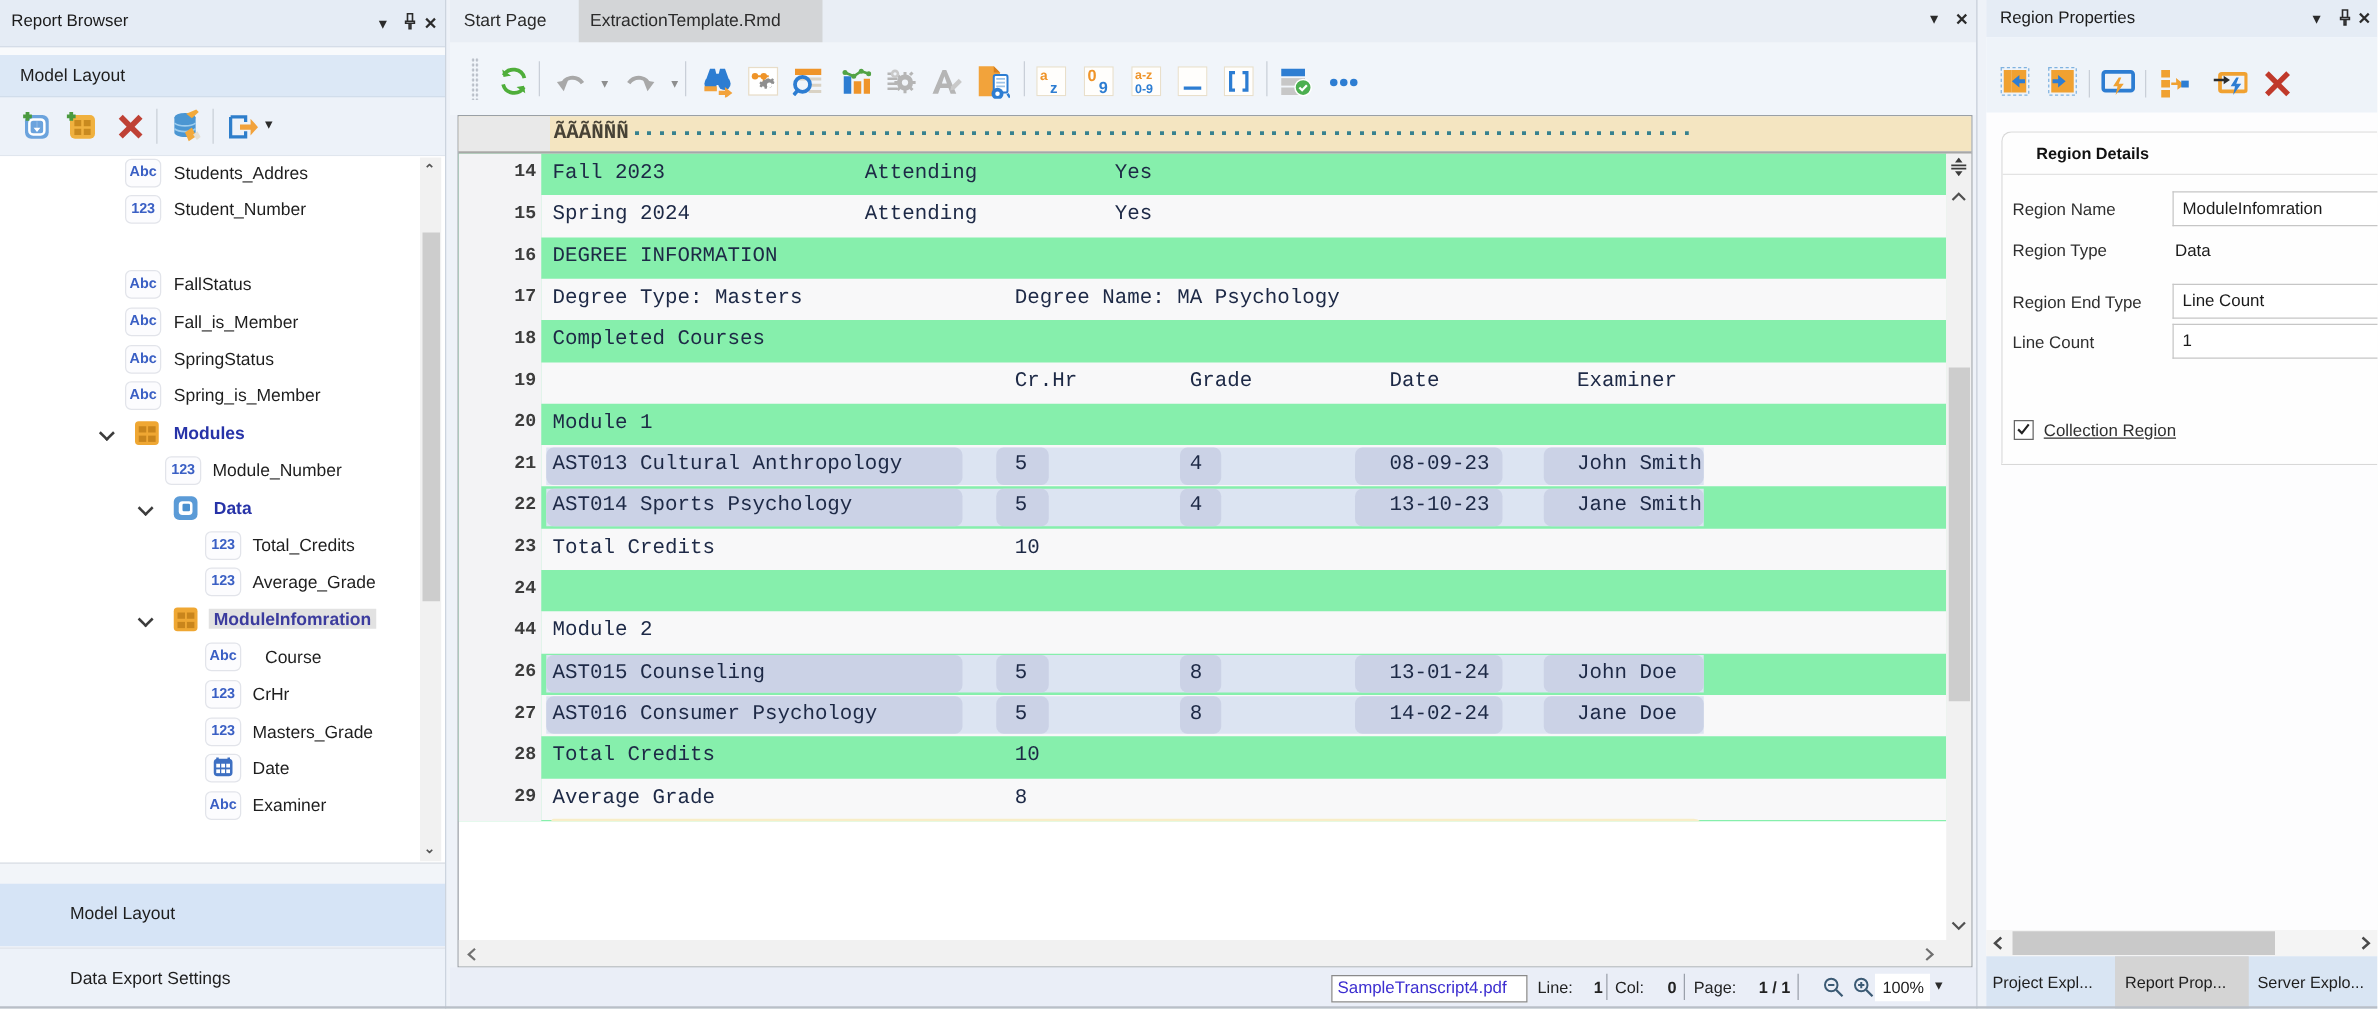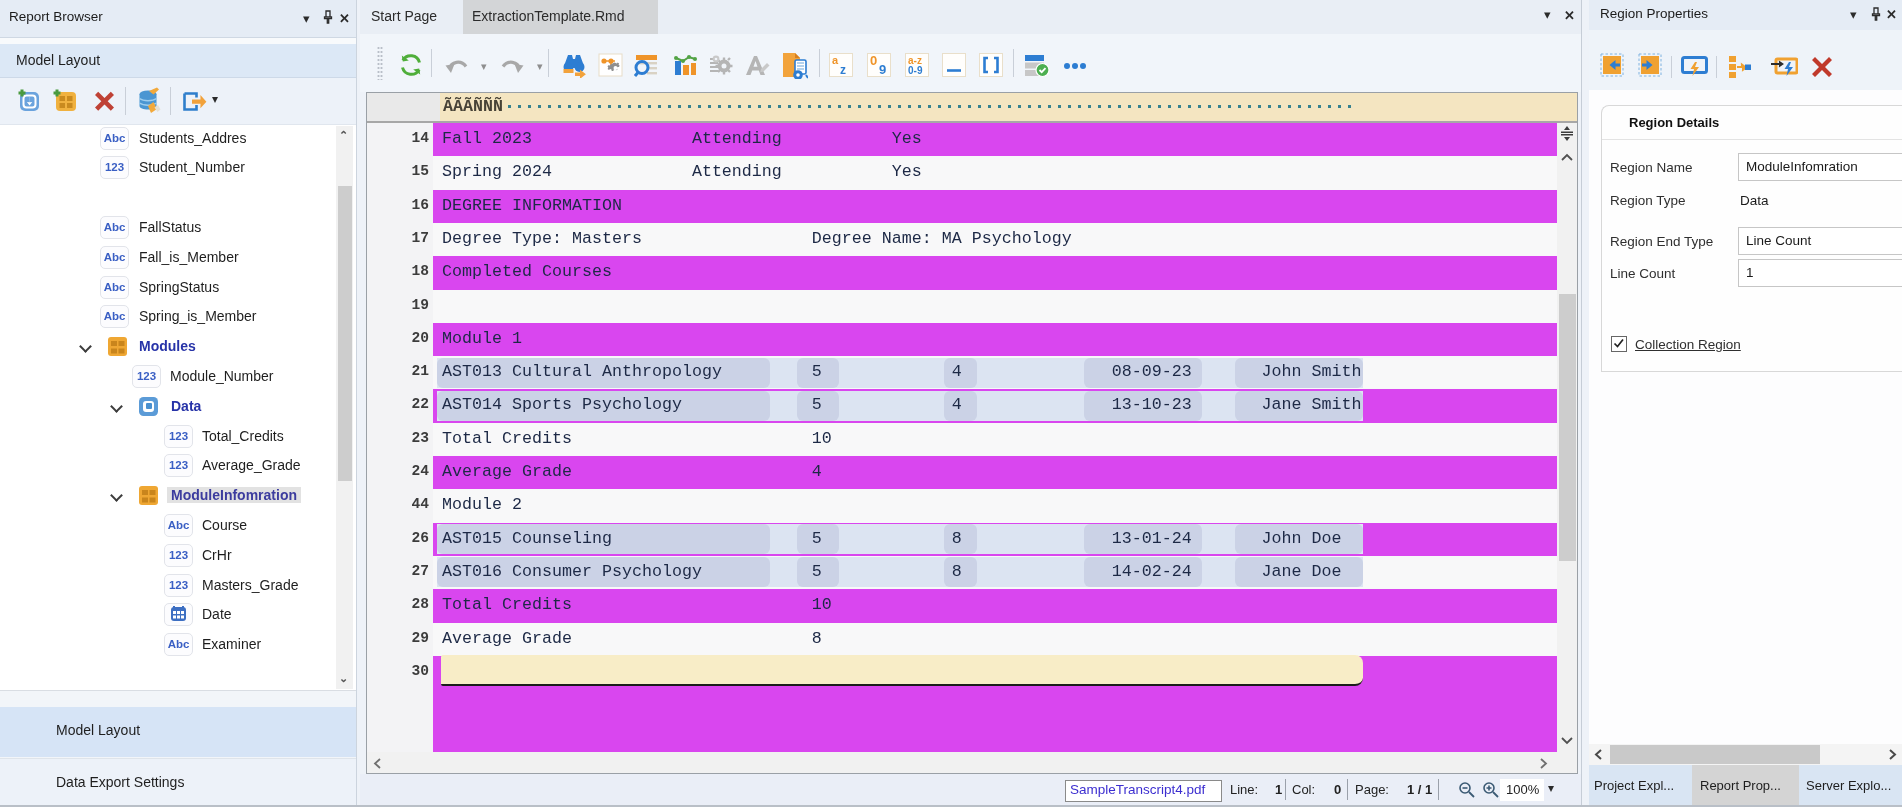--- a/index.html
+++ b/index.html
@@ -34,21 +34,21 @@
   .tab-active{position:absolute;left:103px;top:0;width:195px;height:34px;background:#d3d5d7;}
   .tabtxt{position:absolute;top:8px;font-size:14px;color:#2b2b2b;white-space:nowrap;}
   .ctoolbar{left:0;top:34px;width:1221px;height:58px;background:#f1f5fa;}
   .csep{position:absolute;top:12px;width:1px;height:34px;background:#c9cfd8;}
   #editor{left:6px;top:92px;width:1212px;height:682px;background:#fff;border:1px solid #9aa0a6;box-sizing:border-box;}
   
   .ruler{position:absolute;left:0;top:0;width:1210px;height:28px;background:#f4e5c1;}
   .rulergut{position:absolute;left:0;top:0;width:73px;height:28px;background:#e9e9e9;}
   .rulertxt{position:absolute;left:76px;top:4px;font-family:"Liberation Mono",monospace;font-size:16.66px;color:#474236;font-weight:bold;}
   .rulerline{position:absolute;left:0;top:28px;width:1210px;height:2px;background:#a7a7a7;}
-  #rows{position:absolute;left:0;top:30px;width:1190px;height:629px;background:#d946ef;overflow:hidden;}
+  #rows{position:absolute;left:0;top:30px;width:1190px;height:534px;background:#86efac;overflow:hidden;}
   .gutter{position:absolute;left:0;top:0;width:66px;height:629px;background:#f3f3f5;}
   .stripe{position:absolute;left:66px;width:1124px;height:33.3px;background:#f8f8f9;}
   .lnum{position:absolute;width:62px;text-align:right;font-family:"Liberation Mono",monospace;font-size:14.6px;font-weight:bold;color:#3c3c3c;}
   .ltext{position:absolute;left:75px;font-family:"Liberation Mono",monospace;font-size:16.66px;color:#1d2946;white-space:pre;z-index:5;margin:0;line-height:20px;}
   .chev{border-left:2px solid #3c3c3c;border-bottom:2px solid #3c3c3c;width:7px;height:7px;transform:rotate(-45deg);top:8px;}
   .gico{position:absolute;top:3px;width:19px;height:19px;background:#efa733;border-radius:3px;}
   .gico::before{content:"";position:absolute;left:3px;top:3.5px;width:5.5px;height:5px;background:#c9851c;box-shadow:7.5px 0 #c9851c,0 7.5px #c9851c,7.5px 7.5px #c9851c;}
   .dico{position:absolute;top:3px;width:19px;height:19px;background:#5b9bd7;border-radius:4.5px;}
   .dico::before{content:"";position:absolute;left:4px;top:4px;width:11px;height:11px;background:#fff;border-radius:3px;}
   .dico::after{content:"";position:absolute;left:6.5px;top:6.5px;width:6px;height:6px;background:#4a90cf;border-radius:1px;}
@@ -176,21 +176,21 @@
           <div class="badge" style="left:164px;"><span>123</span></div>
           <span class="lbl" style="left:202px;">Average_Grade</span>
         </div>
       <div class="ti" style="top:358.1px;">
           <span class="chev" style="left:112px;"></span>
           <span class="gico" style="left:139px;"></span>
           <span class="lbl grp" style="left:167px;background:#e2e2e2;padding:0 4px;color:#3c3c9e;">ModuleInfomration</span>
         </div>
       <div class="ti" style="top:387.9px;">
           <div class="badge" style="left:164px;"><span>Abc</span></div>
-          <span class="lbl" style="left:202px;">Course</span>
+          <span class="lbl" style="left:212px;">Course</span>
         </div>
       <div class="ti" style="top:417.7px;">
           <div class="badge" style="left:164px;"><span>123</span></div>
           <span class="lbl" style="left:202px;">CrHr</span>
         </div>
       <div class="ti" style="top:447.5px;">
           <div class="badge" style="left:164px;"><span>123</span></div>
           <span class="lbl" style="left:202px;">Masters_Grade</span>
         </div>
       <div class="ti" style="top:477.3px;">
@@ -396,25 +396,25 @@
         <span class="lnum" style="top:406.6px;">26</span>
         <span class="lnum" style="top:439.9px;">27</span>
         <span class="lnum" style="top:473.2px;">28</span>
         <span class="lnum" style="top:506.5px;">29</span>
         <span class="lnum" style="top:539.8px;">30</span>
         <pre class="ltext" style="top:6px;">Fall 2023                Attending           Yes</pre>
         <pre class="ltext" style="top:39.3px;">Spring 2024              Attending           Yes</pre>
         <pre class="ltext" style="top:72.6px;">DEGREE INFORMATION</pre>
         <pre class="ltext" style="top:105.9px;">Degree Type: Masters                 Degree Name: MA Psychology</pre>
         <pre class="ltext" style="top:139.2px;">Completed Courses</pre>
+        <pre class="ltext" style="top:172.5px;">                                     Cr.Hr         Grade           Date           Examiner</pre>
         <pre class="ltext" style="top:205.8px;">Module 1</pre>
         <pre class="ltext" style="top:239.1px;">AST013 Cultural Anthropology         5             4               08-09-23       John Smith</pre>
         <pre class="ltext" style="top:272.4px;">AST014 Sports Psychology             5             4               13-10-23       Jane Smith</pre>
         <pre class="ltext" style="top:305.7px;">Total Credits                        10</pre>
-        <pre class="ltext" style="top:339px;">Average Grade                        4</pre>
         <pre class="ltext" style="top:372.3px;">Module 2</pre>
         <pre class="ltext" style="top:405.6px;">AST015 Counseling                    5             8               13-01-24       John Doe</pre>
         <pre class="ltext" style="top:438.9px;">AST016 Consumer Psychology           5             8               14-02-24       Jane Doe</pre>
         <pre class="ltext" style="top:472.2px;">Total Credits                        10</pre>
         <pre class="ltext" style="top:505.5px;">Average Grade                        8</pre>
       </div>
       <div class="vscroll">
         <svg class="abs" style="left:3px;top:3px;" width="14" height="15" viewBox="0 0 14 15">
             <path d="M7 0l3 4H4zM7 15l3-4H4z" fill="#3c3c3c"></path>
             <path d="M1 6.2h12M1 8.8h12" stroke="#3c3c3c" stroke-width="1.4"></path>

